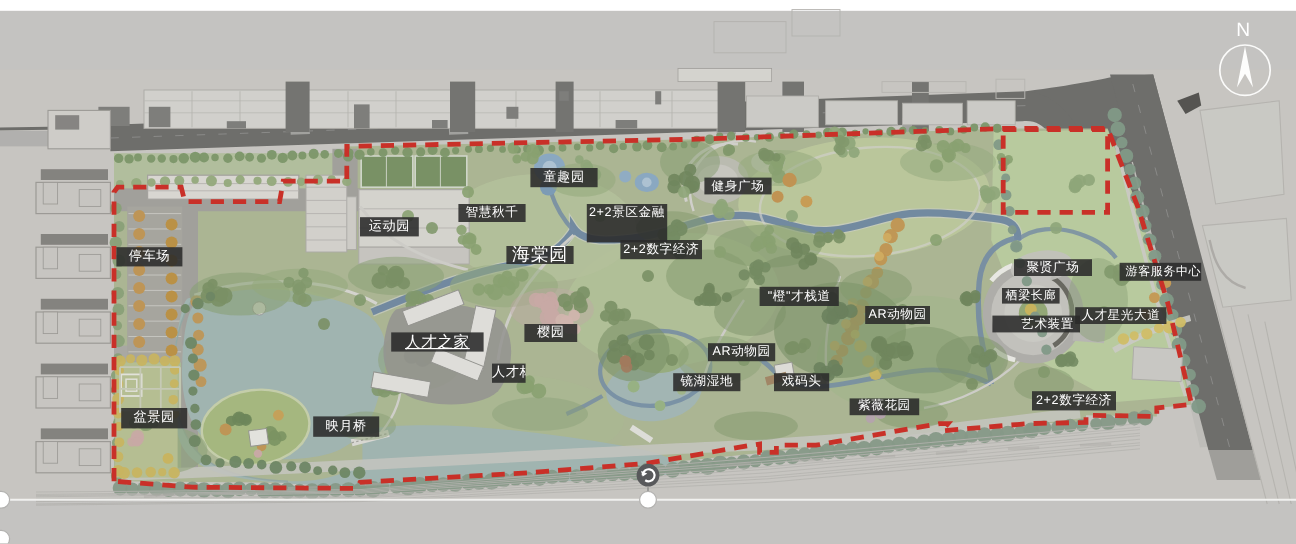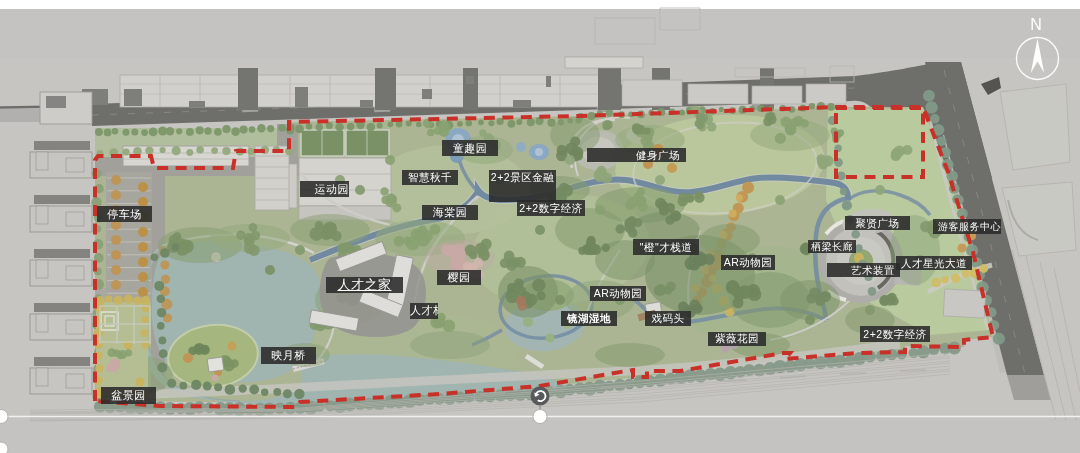--- a/index.html
+++ b/index.html
@@ -968,59 +968,59 @@
       <path d="M535.5,396 a5,5 0 1 1 2.2,4.2" fill="none" stroke="#ffffff" stroke-width="1.8"></path>
       <path d="M534.2,392.5 l1.4,4.6 l3.8,-2.5 z" fill="#ffffff"></path>
       <circle cx="540" cy="416.5" r="7" fill="#ffffff" stroke="#b3b2b0" stroke-width="1"></circle>
       <circle cx="1" cy="416.5" r="7" fill="#ffffff" stroke="#b3b2b0" stroke-width="1"></circle>
       <circle cx="1" cy="449" r="7" fill="#ffffff" stroke="#b3b2b0" stroke-width="1"></circle>
 </g>
 </svg>
 
 <div class="lbl" style="left:97px;top:206px;width:55px;height:16px;font-size:11px;line-height:16px;">停车场</div>
 
-<div class="lbl" style="left:300px;top:181px;width:49px;height:16px;font-size:11px;line-height:16px;text-align:right;">运动园</div>
+<div class="lbl" style="left:300px;top:181px;width:49px;height:16px;font-size:11px;line-height:16px;">运动园</div>
 
 <div class="lbl" style="left:422px;top:140px;width:56px;height:16px;font-size:11px;line-height:16px;margin-left:20px;">童趣园</div>
 
-<div class="lbl" style="left:402px;top:170px;width:56px;height:15px;font-size:10.5px;line-height:15px;">智慧秋千</div>
+<div class="lbl" style="left:382px;top:170px;width:56px;height:15px;font-size:10.5px;line-height:15px;">智慧秋千</div>
 
 <div class="lbl" style="left:489px;top:170px;width:67px;height:32px;font-size:10.5px;line-height:15px;">2+2景区金融</div>
 
-<div class="lbl" style="left:422px;top:205px;width:56px;height:15px;font-size:11px;line-height:15px;">海棠园</div>
+<div class="lbl" style="left:422px;top:205px;width:56px;height:15px;font-size:15px;line-height:15px;">海棠园</div>
 
 <div class="lbl" style="left:517px;top:200px;width:68px;height:16px;font-size:10.5px;line-height:16px;">2+2数字经济</div>
 
-<div class="lbl" style="left:587px;top:148px;width:56px;height:14px;font-size:10.5px;line-height:14px;padding-left:43px;">健身广场</div>
+<div class="lbl" style="left:587px;top:148px;width:56px;height:14px;font-size:10.5px;line-height:14px;">健身广场</div>
 
 <div class="lbl" style="left:633px;top:239px;width:66px;height:16px;font-size:10.5px;line-height:16px;">"橙"才栈道</div>
 
 <div class="lbl" style="left:721px;top:255px;width:54px;height:15px;font-size:10.5px;line-height:15px;">AR动物园</div>
 
 <div class="lbl" style="left:590px;top:286px;width:56px;height:15px;font-size:10.5px;line-height:15px;">AR动物园</div>
 
-<div class="lbl" style="left:561px;top:311px;width:56px;height:15px;font-size:10.5px;line-height:15px;font-weight:bold;">镜湖湿地</div>
+<div class="lbl" style="left:561px;top:311px;width:56px;height:15px;font-size:10.5px;line-height:15px;">镜湖湿地</div>
 
 <div class="lbl" style="left:645px;top:311px;width:46px;height:15px;font-size:10.5px;line-height:15px;">戏码头</div>
 
 <div class="lbl" style="left:708px;top:332px;width:58px;height:14px;font-size:10.5px;line-height:14px;font-family:Liberation Mono, monospace;">紫薇花园</div>
 
 <div class="lbl" style="left:860px;top:326px;width:70px;height:16px;font-size:10.5px;line-height:16px;">2+2数字经济</div>
 
-<div class="lbl" style="left:808px;top:240px;width:48px;height:13px;font-size:10px;line-height:13px;">栖梁长廊</div>
+<div class="lbl" style="left:835px;top:240px;width:48px;height:13px;font-size:10px;line-height:13px;">栖梁长廊</div>
 
 <div class="lbl" style="left:827px;top:263px;width:54px;height:14px;font-size:10.5px;line-height:14px;padding-left:19px;">艺术装置</div>
 
 <div class="lbl" style="left:845px;top:216px;width:65px;height:14px;font-size:10.5px;line-height:14px;">聚贤广场</div>
 
 <div class="lbl" style="left:933px;top:219px;width:68px;height:15px;font-size:10px;line-height:15px;text-align:right;">游客服务中心</div>
 
 <div class="lbl" style="left:896px;top:256px;width:76px;height:14px;font-size:10.5px;line-height:14px;text-align:center;">人才星光大道</div>
 
 <div class="lbl" style="left:326px;top:277px;width:77px;height:16px;font-size:13px;line-height:16px;text-decoration:underline;">人才之家</div>
 
 <div class="lbl" style="left:410px;top:303px;width:28px;height:16px;font-size:11px;line-height:16px;font-family:Liberation Mono, monospace;">人才林</div>
 
 <div class="lbl" style="left:437px;top:270px;width:44px;height:15px;font-size:11px;line-height:15px;">樱园</div>
 
 <div class="lbl" style="left:261px;top:347px;width:55px;height:17px;font-size:11px;line-height:17px;">映月桥</div>
 
-<div class="lbl" style="left:101px;top:340px;width:55px;height:17px;font-size:11px;line-height:17px;margin-top:47px;">盆景园</div>
+<div class="lbl" style="left:101px;top:340px;width:55px;height:17px;font-size:11px;line-height:17px;">盆景园</div>
 
 </body></html>

